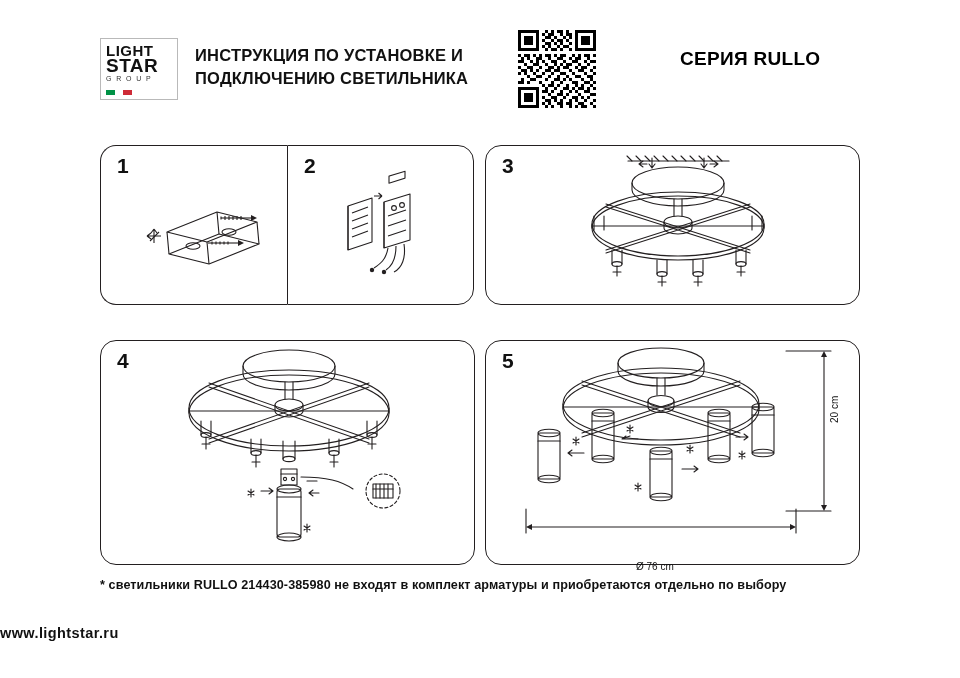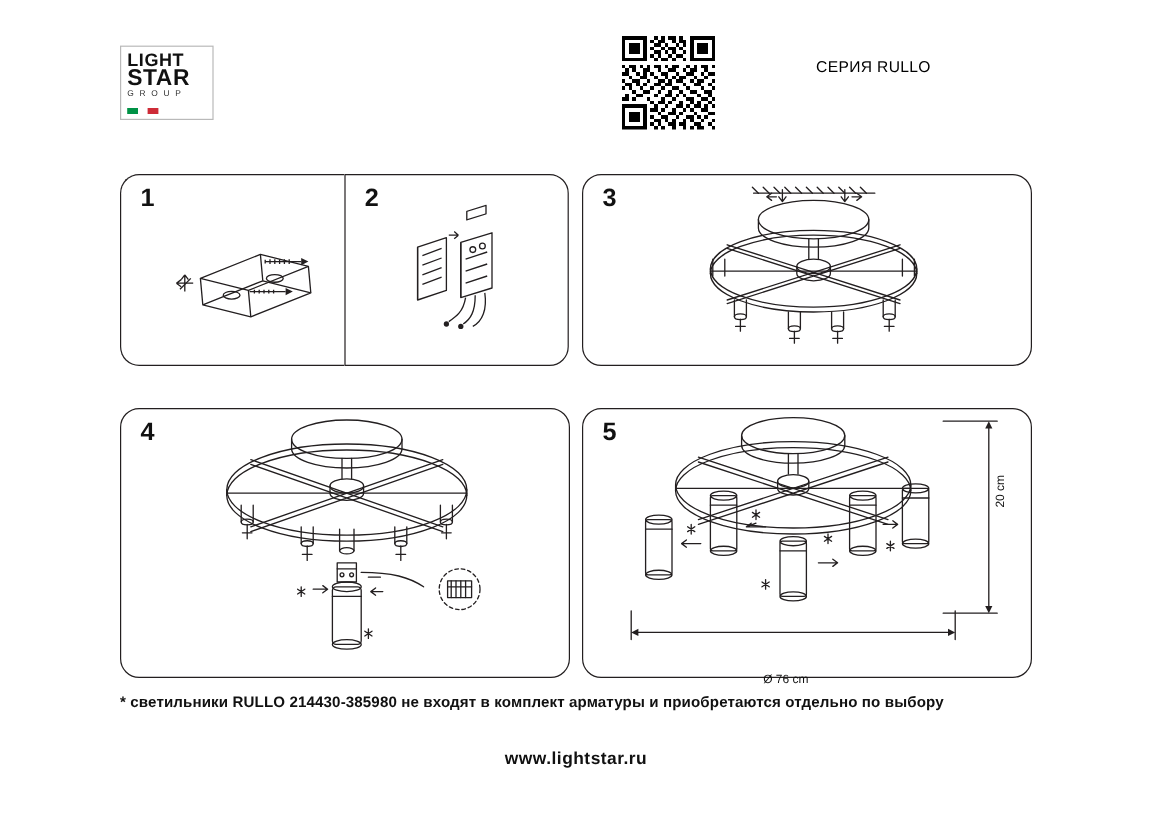--- a/index.html
+++ b/index.html
@@ -85,22 +85,22 @@
     background: #ffffff;
   }
   .qr svg { display:block; }
 
   .series-box {
     position: absolute;
     left: 580px; top: 18px;
     width: 190px;
   }
   .series-name {
-    font-size: 13px;
-    font-weight: normal;
+    font-size: 19px;
+    font-weight: bold;
     letter-spacing: 0.3px;
     margin-bottom: 28px;
   }
   .article {
     font-size: 13.5px;
     font-weight: bold;
     letter-spacing: 0.3px;
   }
 
   
@@ -133,21 +133,21 @@
     width: 770px;
     font-size: 12.6px;
     font-weight: bold;
     color: #111;
     letter-spacing: 0.1px;
   }
   .website {
     position: absolute;
     left: 0; top: 625px;
     width: 960px;
-    text-align: center;
+    text-align: left;
     font-size: 14.5px;
     font-weight: bold;
     letter-spacing: 0.4px;
     color: #111;
   }
 
   .dim-label {
     position: absolute;
     font-size: 10px;
     color: #111;
@@ -165,20 +165,21 @@
       <div class="logo-line1">LIGHT</div>
       <div class="logo-line2">STAR</div>
       <div class="logo-line3">G R O U P</div>
       <div class="logo-flag">
         <i class="flag-g"></i>
           <i class="flag-w"></i>
           <i class="flag-r"></i>
       </div>
     </div>
 
+    <div class="title">ИНСТРУКЦИЯ ПО УСТАНОВКЕ И ПОДКЛЮЧЕНИЮ СВЕТИЛЬНИКА</div>
 
     <div class="qr">
       <svg width="78" height="78" viewBox="0 0 26 26" shape-rendering="crispEdges">
         <rect width="26" height="26" fill="#fff"></rect>
         <g fill="#000">
           <rect x="0" y="0" width="7" height="7"></rect>
             <rect x="1" y="1" width="5" height="5" fill="#fff"></rect>
             <rect x="2" y="2" width="3" height="3"></rect>
           <rect x="19" y="0" width="7" height="7"></rect>
             <rect x="20" y="1" width="5" height="5" fill="#fff"></rect>

